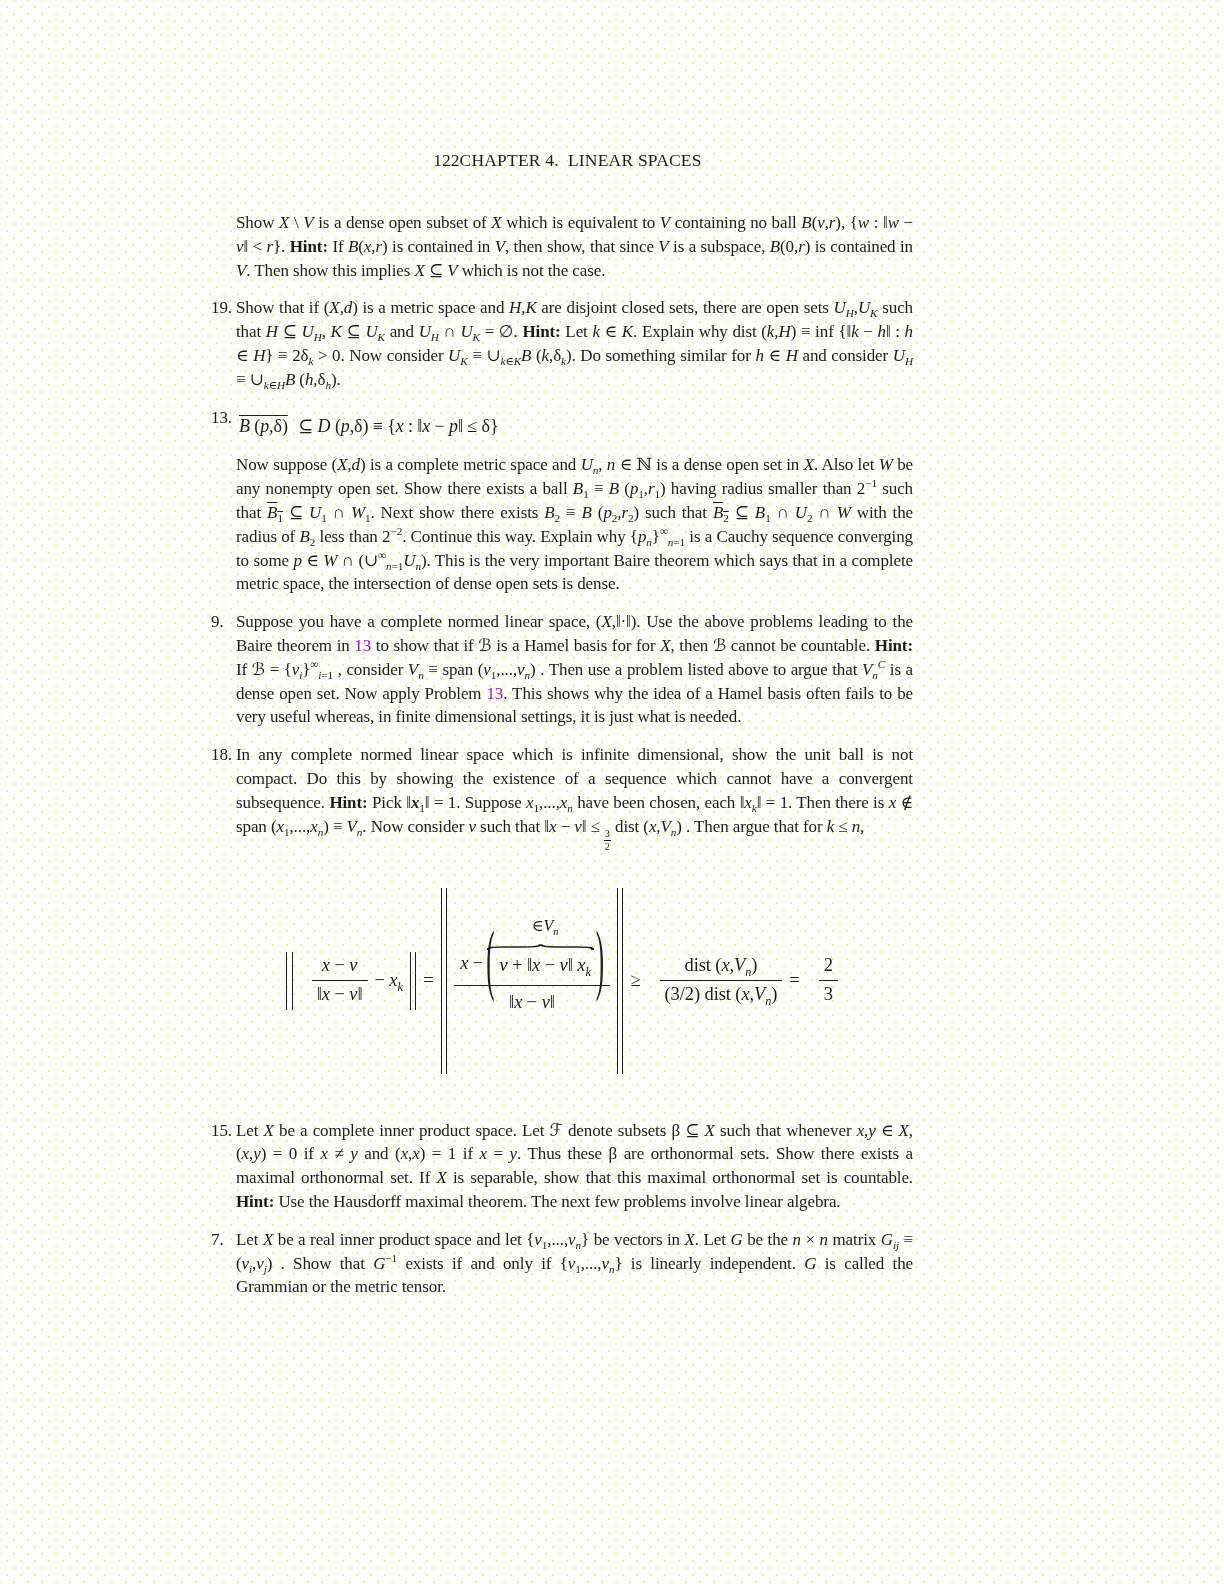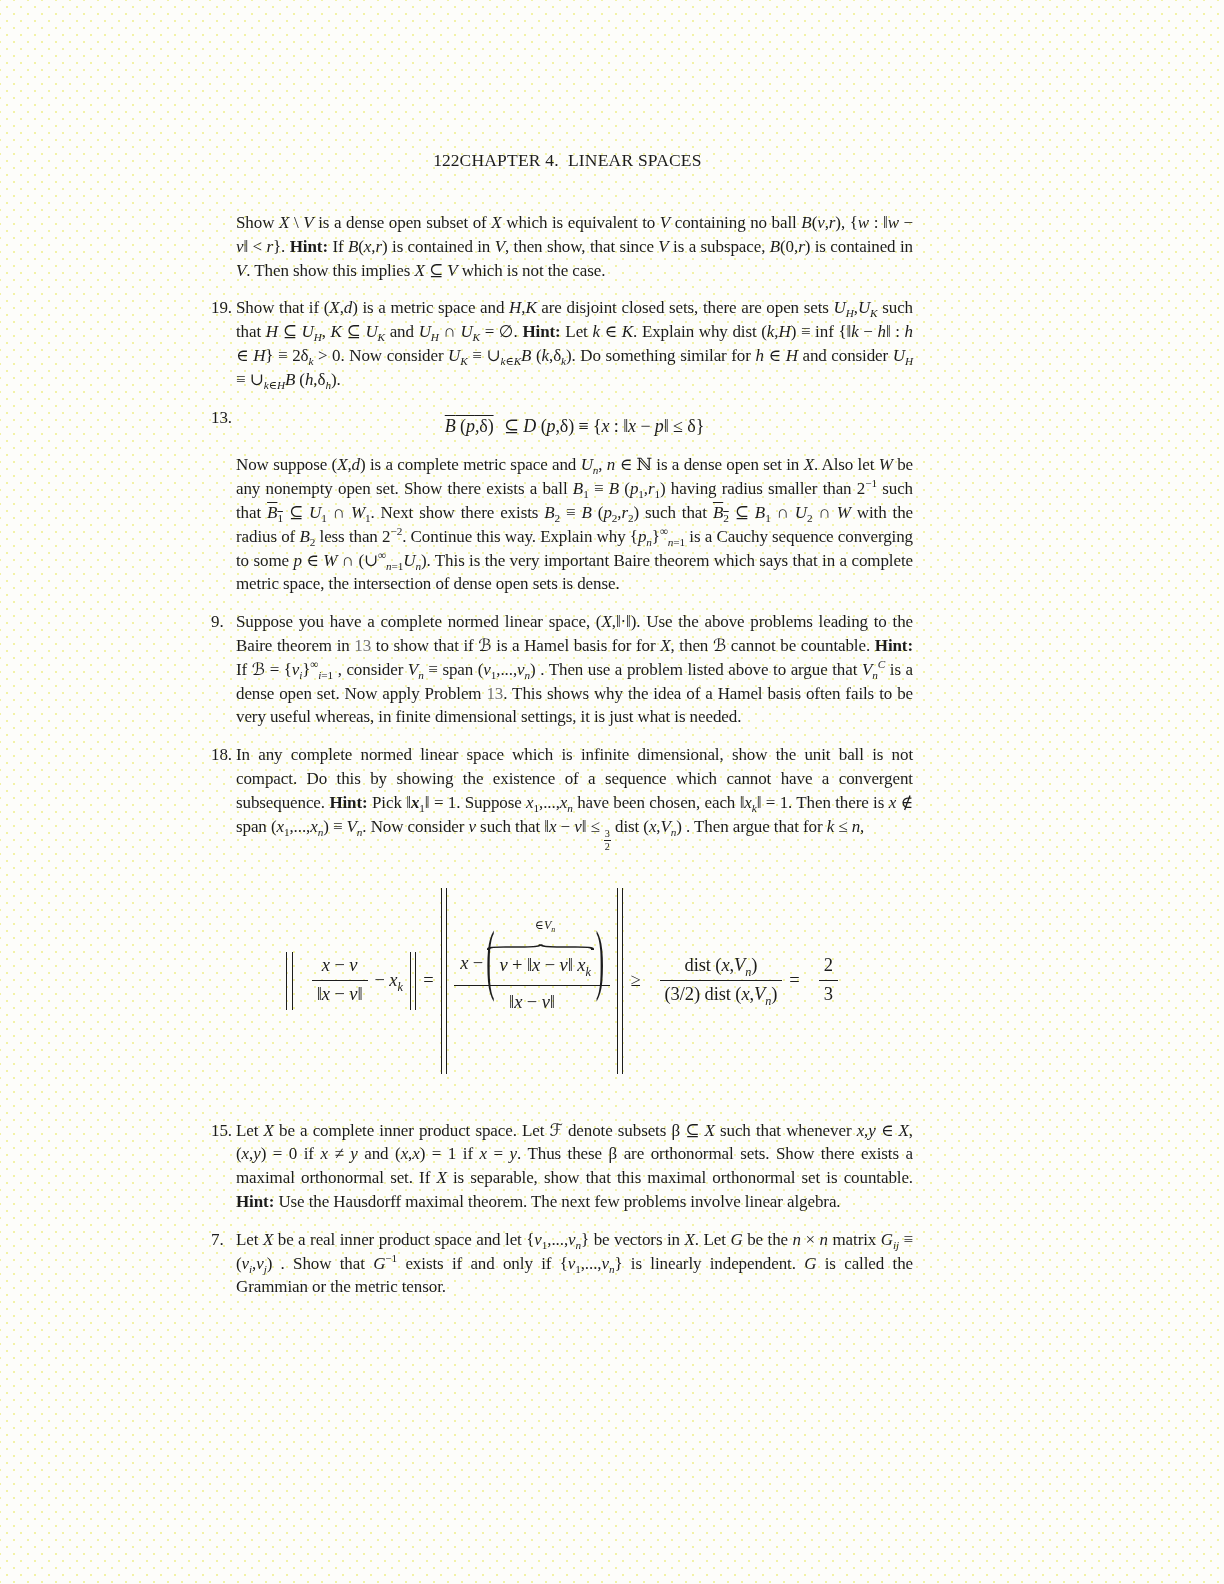--- a/index.html
+++ b/index.html
@@ -24,48 +24,48 @@
   .chap{white-space:pre;letter-spacing:0.2px;}
   .content{margin-left:211px;width:702px;font-size:17px;line-height:23.8px;letter-spacing:-0.1px;}
   p{margin:0;}
   .intro{margin-left:25px;text-align:justify;margin-bottom:14px;margin-top:23px;}
   .item{display:flex;margin-bottom:14px;}
   .inum{flex:none;width:25px;}
   .ibody{flex:1;text-align:justify;min-width:0;}
   b{font-weight:bold;}
   i{font-style:italic;}
   sub,sup{font-size:66%;line-height:0;}
-  .lnk{color:#737373;text-decoration:none;cursor:pointer;}
+  .lnk{color:#a21caf;text-decoration:none;cursor:pointer;}
   .ovl{text-decoration:overline;}
   s{text-decoration:none;}
   .sfrac{display:inline-flex;flex-direction:column;align-items:center;vertical-align:-0.55em;font-size:0.6em;line-height:1.15;}
   .sfrac s:first-child{border-bottom:1px solid #1c1c1c;padding:0 1px;}
   
-  .disp13{text-align:center;font-size:18px;margin:9px 0 15px;}
+  .disp13{font-size:18px;margin:9px 0 15px;}
   .disp13 span{margin:0 3px;}
   
   .eq15{
     display:flex;align-items:center;justify-content:center;
     gap:7px;font-size:18.5px;margin:24px 0 34px 0;height:208px;
   }
   .nbar{display:inline-block;width:4.5px;align-self:center;
     border-left:1.5px solid #1c1c1c;border-right:1.5px solid #1c1c1c;}
   .h56{height:58px;}
   .h168{height:186px;}
   .frac{display:inline-flex;flex-direction:column;align-items:center;text-align:center;margin-left:12px;}
   .frac .fn{padding:0 5px 2px;}
   .frac .fd{border-top:1.4px solid #1c1c1c;padding:2px 5px 0;}
   .mid{display:inline-block;}
   .bigfrac{display:inline-flex;flex-direction:column;align-items:center;}
   .bfn{display:inline-flex;align-items:flex-end;gap:3px;padding:0 6px 7px;}
   .bfn .mid{padding-bottom:2px;}
   .bfbar{align-self:stretch;border-top:1.4px solid #1c1c1c;height:0;}
   .bfd{padding-top:5px;padding-bottom:32px;}
   .obstack{display:inline-flex;flex-direction:column;align-items:center;}
-  .oblab{font-size:12px;padding-bottom:2px;}
+  .oblab{font-size:16px;padding-bottom:2px;}
   .obr{position:relative;display:block;height:13px;width:100%;}
   .obchar{position:absolute;left:50%;top:50%;
     transform:translate(-50%,-50%) rotate(90deg) scaleY(6.8);
     font-size:19px;font-weight:400;}
   .obchar::before{content:"{";}
   .obcontent{padding:1px 2px 0;}
   .bigp{display:inline-block;font-size:25px;line-height:1;
     transform:scaleY(3.1);transform-origin:50% 64%;}
   .bigp.l::before{content:"(";}
   .bigp.r::before{content:")";}

